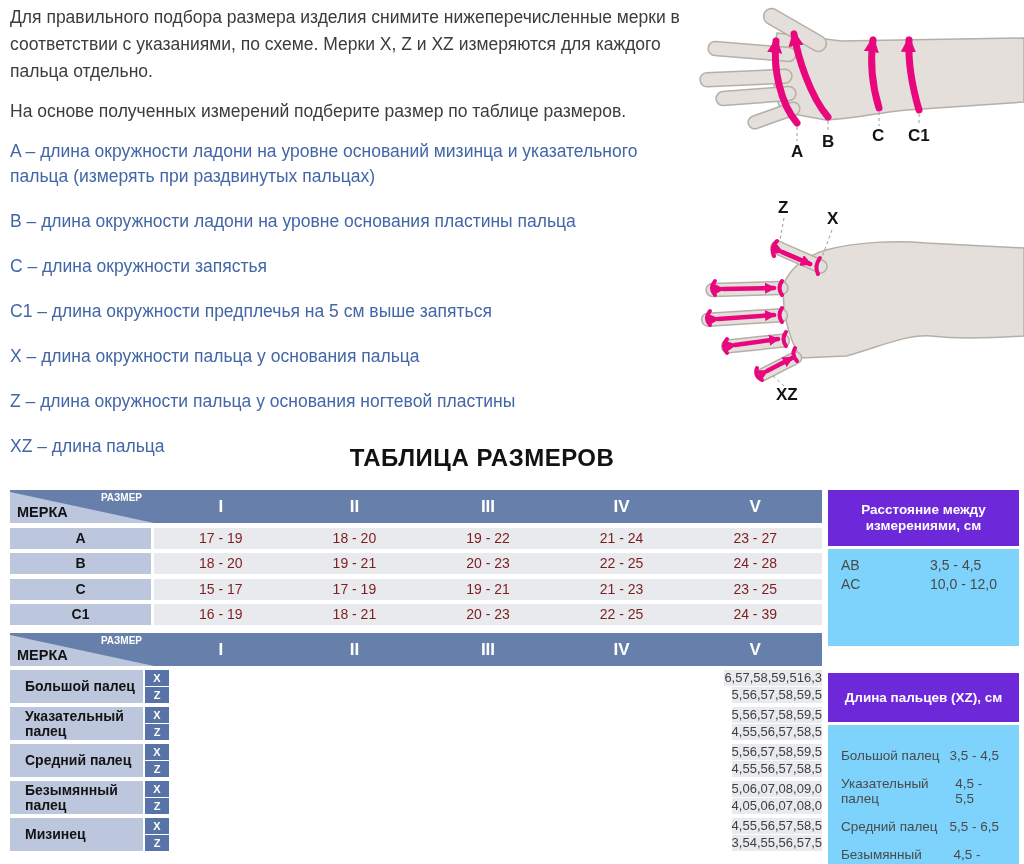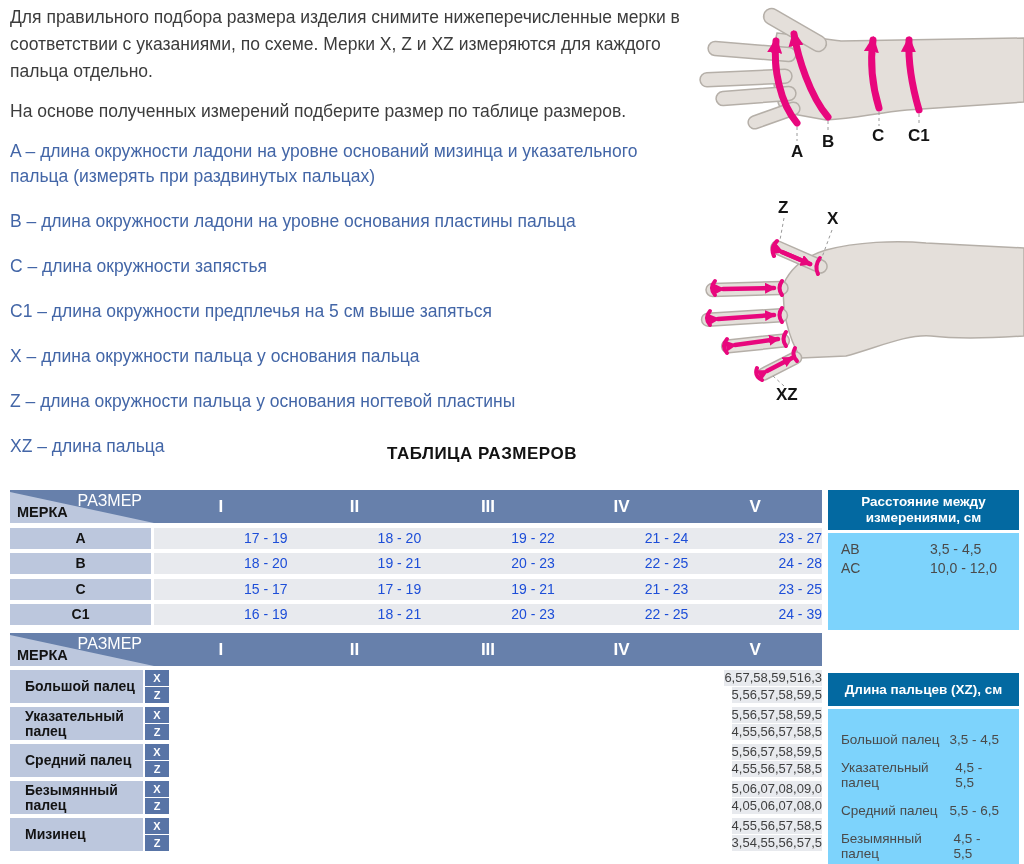--- a/index.html
+++ b/index.html
@@ -14,58 +14,58 @@
   .defs{position:absolute;left:10px;top:139px;width:676px;color:#4366a7;font-size:17.5px;line-height:25px;}
   .defs .def{margin-bottom:20px;}
 
   
   .hand1{position:absolute;left:676px;top:0px;}
   .hand2{position:absolute;left:676px;top:188px;}
   .diagram-label{font-weight:bold;font-size:17px;fill:#141414;}
 
   
   .table-title{position:absolute;left:0;top:444px;width:964px;text-align:center;
-               font-size:17px;font-weight:bold;color:#121212;letter-spacing:.5px;}
+               font-size:24px;font-weight:bold;color:#121212;letter-spacing:.5px;}
 
   
   .tbl{position:absolute;left:10px;width:812px;}
   .hdr{display:flex;height:33px;background:#6780ab;}
   .corner{width:144px;position:relative;flex:none;}
   .corner::before{content:"";position:absolute;inset:0;background:#bcc7dd;
                   clip-path:polygon(0 6%,0 100%,100% 100%);}
-  .corner .top{position:absolute;right:12px;top:2px;color:#ffffff;font-weight:normal;font-size:16px;z-index:1;}
+  .corner .top{position:absolute;right:12px;top:2px;color:#ffffff;font-weight:bold;font-size:10px;z-index:1;}
   .corner .bot{position:absolute;left:7px;bottom:3px;color:#131313;font-weight:bold;font-size:14.5px;z-index:1;}
   .hcols{flex:1;display:flex;}
   .hcol{flex:1;color:#ffffff;font-weight:bold;font-size:17px;text-align:center;line-height:33px;}
 
   
   .t1{top:490px;}
   .t1-row{display:flex;height:21px;margin-top:4.5px;}
   .t1-label{width:141px;flex:none;background:#bcc7dd;font-weight:bold;font-size:14px;color:#131313;
             text-align:center;line-height:21px;margin-right:3px;}
   .t1-cells{flex:1;display:flex;background:#e8eaee;}
-  .t1-cell{flex:1;text-align:right;font-size:14px;line-height:21px;color:#1d4ed8;}
+  .t1-cell{flex:1;text-align:center;font-size:14px;line-height:21px;color:#7f1d1d;}
 
   
   .t2{top:633px;}
   .t2-corner{width:144px;}
   .t2-group{display:flex;height:33px;margin-top:4px;}
   .t2-label{width:118px;flex:none;background:#bcc7dd;font-weight:bold;font-size:14px;color:#131313;
             padding-left:15px;display:flex;align-items:center;line-height:15px;margin-right:2px;}
   .t2-badges{width:24px;flex:none;display:flex;flex-direction:column;gap:1px;margin-right:3px;}
   .t2-badge{flex:1;background:#5874a6;color:#ffffff;font-weight:bold;font-size:11px;
             text-align:center;line-height:16px;}
   .t2-vals{flex:1;display:flex;flex-direction:column;gap:1px;align-items:flex-end;}
   .t2-subrow{flex:1;display:flex;background:#e8eaee;}
   .t2-cell{flex:1;text-align:center;font-size:13px;line-height:16px;color:#3f3f3f;}
 
   
   .panel{position:absolute;left:828px;width:191px;}
-  .panel .phdr{background:#0369a1;color:#ffffff;font-weight:bold;font-size:13.5px;
-               text-align:center;padding:4px 14px;line-height:16px;}
+  .panel .phdr{background:#6d28d9;color:#ffffff;font-weight:bold;font-size:13.5px;
+               text-align:center;padding:12px 14px;line-height:16px;}
   .panel .pbody{background:#7dd3fc;}
   .panel1{top:490px;}
   .panel1 .phdr{height:32px;display:flex;align-items:center;justify-content:center;}
   .panel1 .pbody{height:90px;margin-top:3px;padding-top:7px;}
   .p1-row{display:flex;padding-left:13px;font-size:14px;line-height:19px;color:#4a4a4a;}
   .p1-row .lbl{width:89px;flex:none;}
   .panel2{top:633px;}
   .panel2 .phdr{height:25px;display:flex;align-items:center;justify-content:center;margin-top:40px;}
   .panel2 .pbody{height:186px;margin-top:3px;padding-top:23px;box-sizing:border-box;}
   .p2-row{display:flex;justify-content:space-between;padding:0 20px 0 13px;

